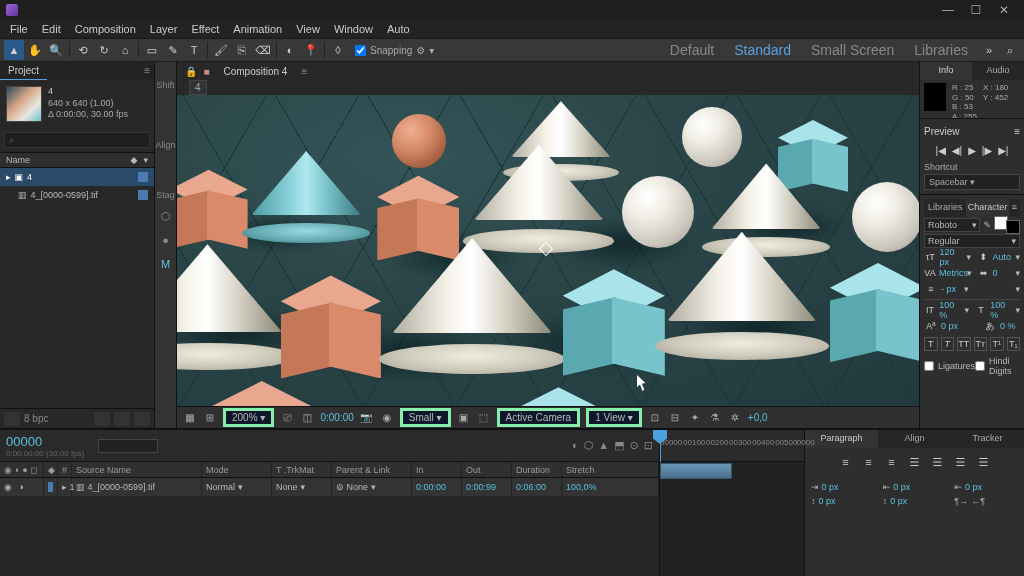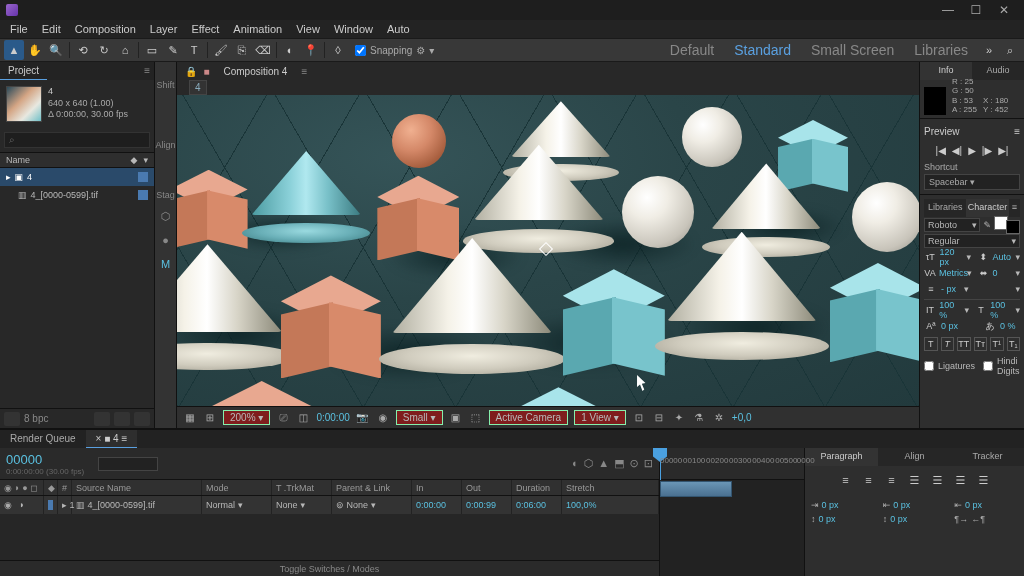--- a/index.html
+++ b/index.html
@@ -67,29 +67,29 @@
   .cube .right{position:absolute;width:52%;height:68%;right:0;top:24%;clip-path:polygon(0% 0%,100% 16%,100% 100%,0% 84%)}
   .cube.terr .top{background:#e8a890}
   .cube.terr .left{background:#c47858}
   .cube.terr .right{background:#d88a6a}
   .cube.teal .top{background:#a8e4ea}
   .cube.teal .left{background:#5aa8b0}
   .cube.teal .right{background:#78c4cc}
   .anchor{position:absolute;width:10px;height:10px;border:1px solid #fff;transform:rotate(45deg)}
   .cursor{position:absolute;width:12px;height:16px;background:#fff;clip-path:polygon(0% 0%,0% 75%,25% 60%,45% 100%,60% 92%,40% 55%,70% 50%)}
   .vfoot{height:22px;background:#303030;display:flex;align-items:center;padding:0 6px;gap:6px;font-size:10px;border-top:1px solid #111}
-  .vfoot .sel{background:#7f1d1d;padding:1px 6px;border:1px solid #86efac;cursor:pointer}
+  .vfoot .sel{background:#0f172a;padding:1px 6px;border:3px solid #86efac;cursor:pointer}
   .vfoot .ic{width:14px;color:#aaa;text-align:center;cursor:pointer}
   .cyan{color:#5ac0e0}
   
   .rside{width:105px;background:#2e2e2e;border-left:1px solid #111;display:flex;flex-direction:column;font-size:9px}
   .rtabs{height:18px;display:flex;background:#262626}
   .rtab{flex:1;text-align:center;padding:3px 0;color:#aaa;cursor:pointer}
   .rtab.active{background:#333;color:#ccc}
-  .infobox{height:38px;padding:3px 4px;display:flex;gap:6px;align-items:flex-end}
+  .infobox{height:38px;padding:3px 4px;display:flex;gap:6px;align-items:flex-start}
   .sw{width:22px;height:28px;background:linear-gradient(#000,#000)}
   .infovals{font-size:8px;line-height:1.2;color:#aaa}
   .psect{border-top:1px solid #111;padding:4px}
   .psect .hdr{display:flex;justify-content:space-between;align-items:center;height:16px;color:#ccc;font-size:10px}
   .playbtns{display:flex;justify-content:center;gap:6px;padding:6px 0;color:#ccc;font-size:10px}
   .playbtns span{cursor:pointer}
   .shortcut-box{background:#222;border:1px solid #444;padding:2px 4px;margin-top:2px;color:#aaa}
   .crow{display:flex;align-items:center;gap:3px;padding:2px 0;height:16px}
   .crow .lbl{width:14px;text-align:center;color:#ccc}
   .cval{color:#5ac0e0;min-width:20px}
@@ -474,39 +474,35 @@
       <div class="txtstyle">
         <span>T</span>
         <span>
             <i>T</i>
           </span>
         <span>TT</span>
         <span>Tᴛ</span>
         <span>T¹</span>
         <span>T₁</span>
       </div>
-      <div style="display:flex;gap:8px">
+      <div style="display:flex;">
         <div class="chk">
             <input type="checkbox" style="">
             <span>Ligatures</span>
           </div>
         <div class="chk">
             <input type="checkbox" style="">
             <span>Hindi Digits</span>
           </div>
       </div>
     </div>
   </div>
 </div>
 
 <div class="timeline">
-  <div class="ttabs">
-    <div class="ttab">Render Queue</div>
-    <div class="ttab active mark">× ■ <span>4</span> ≡</div>
-  </div>
   <div class="tcontent">
     <div class="tleft">
       <div class="thead">
         <div>
           <div class="playhead">00000</div>
           <div class="tcode">0:00:00:00 (30.00 fps)</div>
         </div>
         <div class="tsearch"></div>
         <div class="thicons">
           <span>◐</span>
@@ -544,21 +540,20 @@
             <span>4_[0000-0599].tif</span>
           </div>
         <div class="cell" style="width:70px"><span>Normal</span> ▾</div>
         <div class="cell" style="width:60px"><span>None</span> ▾</div>
         <div class="cell" style="width:80px">⊚ <span>None</span> ▾</div>
         <div class="cell cyan" style="width:50px">0:00:00</div>
         <div class="cell cyan" style="width:50px">0:00:99</div>
         <div class="cell cyan" style="width:50px">0:06:00</div>
         <div class="cell cyan" style="flex:1">100,0%</div>
       </div>
-      <div class="tfoot">Toggle Switches / Modes</div>
     </div>
     <div class="tright">
       <div class="truler-area">
         <div class="truler">
           <div class="pline"></div>
             <div class="pmark"></div>
           <span class="tick" style="left:0%">00000</span>
           <span class="tick" style="left:16%">00100</span>
           <span class="tick" style="left:32%">00200</span>
           <span class="tick" style="left:48%">00300</span>

